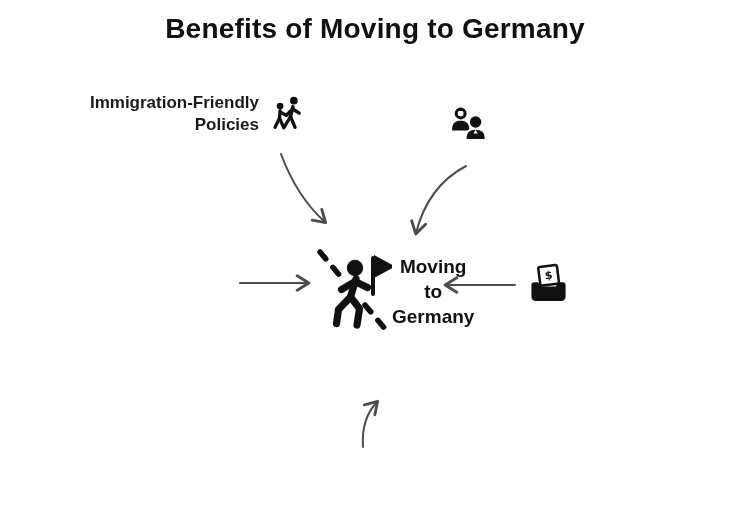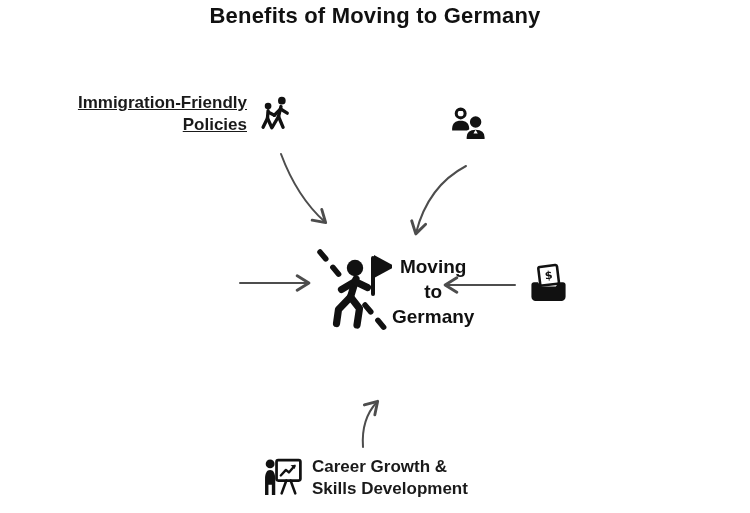--- a/index.html
+++ b/index.html
@@ -1,32 +1,32 @@
 <!DOCTYPE html>
 <html><head>
 <meta charset="utf-8">
 <style>
   html,body{margin:0;padding:0;background:#ffffff;}
   .canvas{
     position:relative;width:750px;height:513px;background:#ffffff;
     font-family:"Liberation Sans",sans-serif;color:#1a1a1a;overflow:hidden;
   }
   .title{
-    position:absolute;top:3px;left:0;width:750px;text-align:center;
-    font-size:22px;font-weight:700;color:#111111;letter-spacing:.2px;
+    position:absolute;top:13px;left:0;width:750px;text-align:center;
+    font-size:28px;font-weight:700;color:#111111;letter-spacing:.2px;
   }
   .arrow-layer{position:absolute;top:0;left:0;width:750px;height:513px;pointer-events:none;}
   .node{
     position:absolute;display:flex;align-items:center;gap:9px;
     font-size:17px;font-weight:700;line-height:1.3;
   }
   .node .label{white-space:pre-line;}
   .align-right .label{text-align:right;}
   .align-left .label{text-align:left;}
-  .node-tl{top:92px;right:454px;text-decoration:underline;}
+  .node-tl{top:92px;right:442px;}
   .node-tr{top:103px;left:447px;}
   .node-l{top:252px;right:517px;}
   .node-r{top:262px;left:528px;}
   .node-b{top:455px;left:262px;}
   .center-node{
     position:absolute;top:246px;left:312px;width:122px;
     display:flex;flex-direction:row;align-items:center;
   }
   .center-node .label{
     margin-top:5px;font-size:19px;font-weight:700;text-align:center;
@@ -94,35 +94,20 @@
   <div class="node node-r">
     <svg class="icon" width="41" height="42" viewBox="0 0 48 48">
       <g transform="rotate(-7 24 14)">
         <rect x="13" y="4" width="22" height="22" rx="2" fill="#ffffff" stroke="#111111" stroke-width="3"></rect>
         <text x="24" y="19.5" text-anchor="middle" font-size="13" font-weight="bold" font-family="'DejaVu Sans',sans-serif" fill="#111111">$</text>
       </g>
       <path d="M4,26 C4,24.3 5.3,23 7,23 L11.5,23 L15.5,28 L32.5,28 L36.5,23 L41,23 C42.7,23 44,24.3 44,26 L44,40 C44,42.8 41.8,45 39,45 L9,45 C6.2,45 4,42.8 4,40 Z" fill="#111111"></path>
     </svg>
   </div>
 
-  <div class="node node-b align-left">
-    <svg class="icon" width="41" height="46" viewBox="0 0 48 54">
-      <rect x="17" y="6" width="28" height="24" rx="2" fill="#ffffff" stroke="#111111" stroke-width="3.2"></rect>
-      <polyline points="22,24 28,17.5 31.5,20.5 38,13" fill="none" stroke="#111111" stroke-width="2.8" stroke-linecap="round" stroke-linejoin="round"></polyline>
-      <path d="M39.5,11.5 L33.5,12 L38.5,16.5 Z" fill="#111111"></path>
-      <g stroke="#111111" stroke-width="3" stroke-linecap="round">
-        <path d="M28.5,30 L23,45"></path>
-        <path d="M33.5,30 L39,45"></path>
-      </g>
-      <circle cx="9.5" cy="10.5" r="5.2" fill="#111111"></circle>
-      <path d="M3.5,47 V28 C3.5,21.5 5.5,17.5 9.5,17.5 C13.5,17.5 15.5,21.5 15.5,28 V47 H11.5 V35 H7.5 V47 Z" fill="#111111"></path>
-    </svg>
-    <span class="label">Career Growth &amp;
-Skills Development</span>
-  </div>
 
   <div class="center-node">
     <svg class="icon" width="80" height="86" viewBox="0 0 80 86">
       <g stroke="#111111" stroke-width="5.5" stroke-linecap="round" stroke-dasharray="9 11" fill="none">
         <path d="M8,6 L29,31"></path>
         <path d="M53,59 L74,84"></path>
       </g>
       <path d="M61,12 L61,48" stroke="#111111" stroke-width="4" stroke-linecap="round"></path>
       <path d="M62,9 L83,20.5 L62,32 Z" fill="#111111"></path>
       <circle cx="43" cy="22" r="8.2" fill="#111111"></circle>

